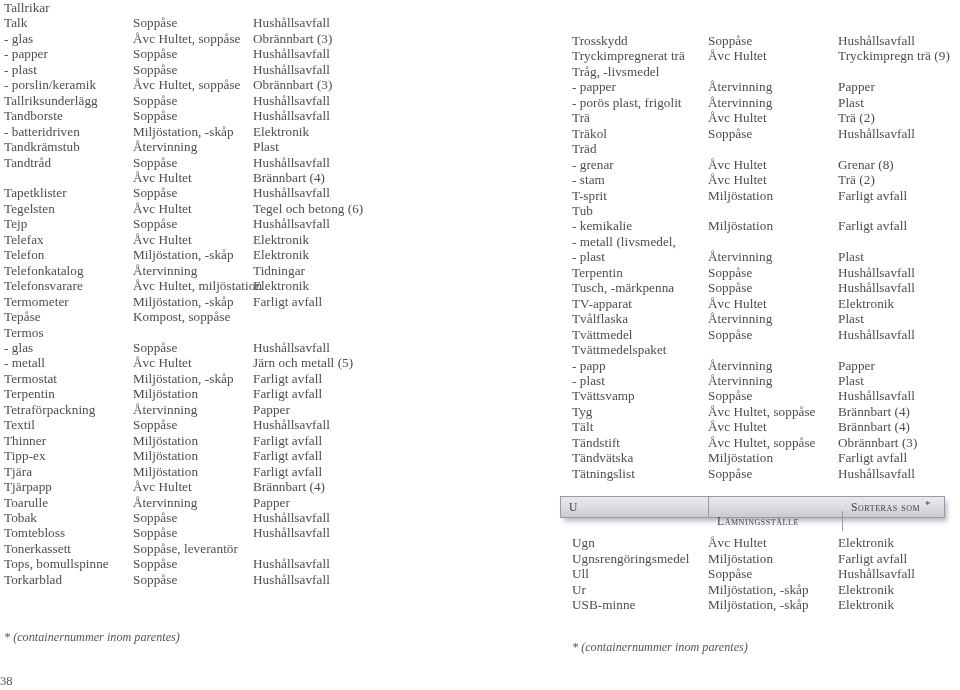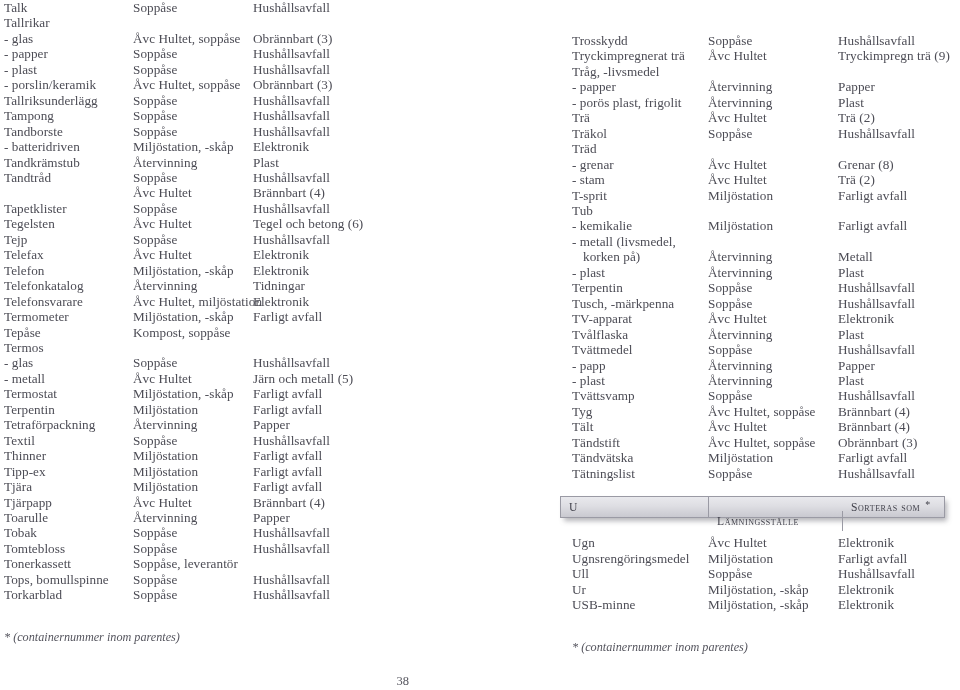--- a/index.html
+++ b/index.html
@@ -68,24 +68,23 @@
   }
   #left-footnote  { left: 4px;   top: 630px; }
   #right-footnote { left: 572px; top: 640px; }
 
   
   #page-number {
     position: absolute;
     left: 0;
     top: 674px;
     width: 400px;
-    text-align: right;
+    text-align: left;
     font-size: 12.5px;
     color: #55555e;
-    padding-left: 9px;
   }
 
   
   #section-header-bar {
     position: absolute;
     left: 560px;
     top: 496px;
     width: 385px;
     height: 22px;
     background: linear-gradient(to bottom, #e9e9ed 0%, #dedee3 45%, #d2d2d8 75%, #c9c9d0 100%);
@@ -124,28 +123,28 @@
 
   <div class="col-block" id="left-column">
     <table class="entry-table">
       <colgroup>
         <col class="c-item">
           <col class="c-place">
           <col class="c-sort">
       </colgroup>
       <tbody id="left-rows">
           <tr class="entry-row">
+            <td>Tallrikar</td>
+            <td>&nbsp;</td>
+            <td>&nbsp;</td>
+          </tr>
+          <tr class="entry-row">
             <td>Talk</td>
             <td>Soppåse</td>
             <td>Hushållsavfall</td>
-          </tr>
-          <tr class="entry-row">
-            <td>Tallrikar</td>
-            <td>&nbsp;</td>
-            <td>&nbsp;</td>
           </tr>
           <tr class="entry-row">
             <td>- glas</td>
             <td>Åvc Hultet, soppåse</td>
             <td>Obrännbart (3)</td>
           </tr>
           <tr class="entry-row">
             <td>- papper</td>
             <td>Soppåse</td>
             <td>Hushållsavfall</td>
@@ -155,25 +154,20 @@
             <td>Soppåse</td>
             <td>Hushållsavfall</td>
           </tr>
           <tr class="entry-row">
             <td>- porslin/keramik</td>
             <td>Åvc Hultet, soppåse</td>
             <td>Obrännbart (3)</td>
           </tr>
           <tr class="entry-row">
             <td>Tallriksunderlägg</td>
-            <td>Soppåse</td>
-            <td>Hushållsavfall</td>
-          </tr>
-          <tr class="entry-row">
-            <td>Tampong</td>
             <td>Soppåse</td>
             <td>Hushållsavfall</td>
           </tr>
           <tr class="entry-row">
             <td>Tandborste</td>
             <td>Soppåse</td>
             <td>Hushållsavfall</td>
           </tr>
           <tr class="entry-row">
             <td>- batteridriven</td>
@@ -401,25 +395,20 @@
             <td>- kemikalie</td>
             <td>Miljöstation</td>
             <td>Farligt avfall</td>
           </tr>
           <tr class="entry-row">
             <td>- metall (livsmedel,</td>
             <td>&nbsp;</td>
             <td>&nbsp;</td>
           </tr>
           <tr class="entry-row">
-            <td class="indent">korken på)</td>
-            <td>Återvinning</td>
-            <td>Metall</td>
-          </tr>
-          <tr class="entry-row">
             <td>- plast</td>
             <td>Återvinning</td>
             <td>Plast</td>
           </tr>
           <tr class="entry-row">
             <td>Terpentin</td>
             <td>Soppåse</td>
             <td>Hushållsavfall</td>
           </tr>
           <tr class="entry-row">
@@ -434,20 +423,25 @@
           </tr>
           <tr class="entry-row">
             <td>Tvålflaska</td>
             <td>Återvinning</td>
             <td>Plast</td>
           </tr>
           <tr class="entry-row">
             <td>Tvättmedel</td>
             <td>Soppåse</td>
             <td>Hushållsavfall</td>
+          </tr>
+          <tr class="entry-row">
+            <td>Tvättmedelspaket</td>
+            <td>&nbsp;</td>
+            <td>&nbsp;</td>
           </tr>
           <tr class="entry-row">
             <td>- papp</td>
             <td>Återvinning</td>
             <td>Papper</td>
           </tr>
           <tr class="entry-row">
             <td>- plast</td>
             <td>Återvinning</td>
             <td>Plast</td>

